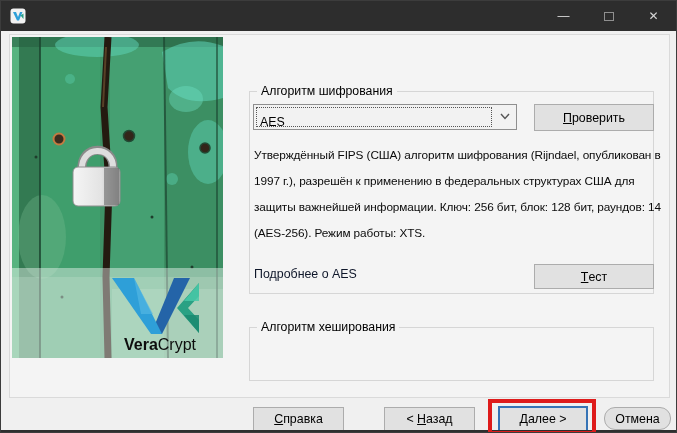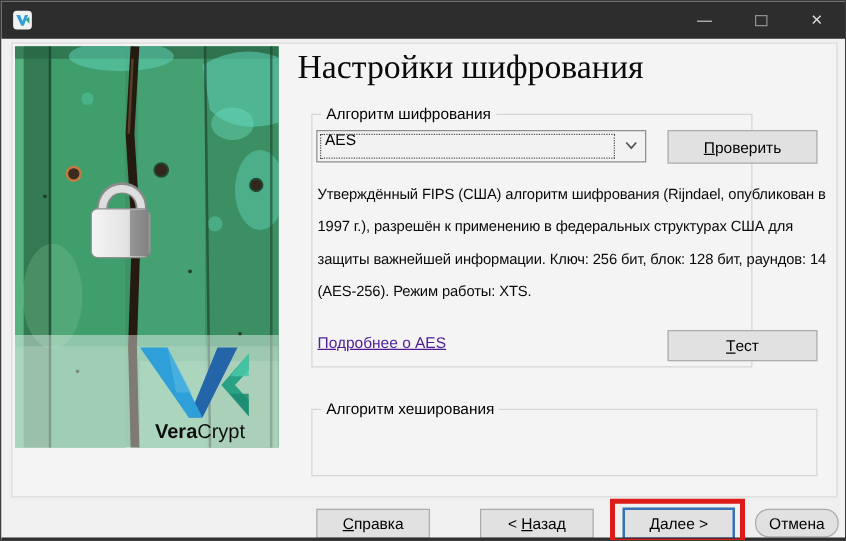--- a/index.html
+++ b/index.html
@@ -28,44 +28,44 @@
   .photo { position:absolute; left:11px; top:36px; width:211px; height:321px; }
   .heading {
     position:absolute; left:237px; top:37px;
     font-family:"Liberation Serif", serif; font-size:27px; color:#0a0a0a; white-space:nowrap;
   }
   .groupbox { position:absolute; border:1px solid #d6d6d6; }
   .groupbox .gb-label {
     position:absolute; top:-8px; left:7px; background:#f4f4f4; padding:0 4px;
     font-size:12.3px; white-space:nowrap;
   }
-  #group-encryption { left:248px; top:90px;  width:353px; height:203px; }
+  #group-encryption { left:248px; top:90px;  width:405px; height:203px; }
   #group-hash       { left:248px; top:326px; width:405px; height:54px;  }
   
   .combo {
     position:absolute; background:#f2f2f2; border:1px solid #8f8f8f;
-    display:flex; align-items:flex-start; font-size:12.4px; padding-left:6px;
+    display:flex; align-items:flex-end; font-size:12.4px; padding-left:6px;
   }
   #combo-encryption { left:252px; top:103px; width:264px; height:26px; }
   #combo-hash       { left:252px; top:340px; width:218px; height:26px; }
   .combo .chev { position:absolute; right:6px; top:8px; }
   .focus-rect { position:absolute; left:2px; top:2px; right:24px; bottom:2px;
                 border:1px dotted #555; pointer-events:none; }
   .btn {
     position:absolute; background:#e1e1e1; border:1px solid #acacac;
     display:flex; align-items:center; justify-content:center;
     font-size:12.4px; white-space:pre; cursor:default;
   }
   #btn-benchmark { left:533px; top:103px; width:120px; height:27px; }
   #btn-test      { left:533px; top:263px; width:120px; height:25px; }
   .u { text-decoration:underline; }
   .desc { position:absolute; left:253px; top:136px; font-size:11.8px; line-height:16px;
           letter-spacing:-0.1px; color:#0a0a0a; }
   .desc div { white-space:nowrap;margin-top:10px; }
-  .link { position:absolute; font-size:12.4px; color:#4c1d95; text-decoration:underline;
+  .link { position:absolute; font-size:12.4px; color:#0f172a; 
           white-space:nowrap; cursor:pointer; }
   #link-aes  { left:253px; top:266px; }
   #link-hash { left:512px; top:347px; }
   
   .footer-btn { height:24px; }
   #btn-help   { left:252px; top:406px; width:91px; }
   #btn-back   { left:383px; top:406px; width:91px; }
   #btn-next   { left:497px; top:405px; width:90px; height:26px;
                 border:2px solid var(--default_border,#3673b5); }
   #btn-cancel { left:603px; top:406px; width:67px; height:23px;border-radius:11px; }
@@ -144,21 +144,20 @@
     <rect x="0" y="231" width="211" height="90" fill="#ffffff" opacity="0.42"></rect>
     <polygon points="162,241 178,241 150,297 139,297" fill="var(--logo_blue_dark,#2464a8)"></polygon>
     <polygon points="100,241 122,241 150,297 139,297" fill="var(--logo_blue,#2e9fd8)"></polygon>
     <polygon points="122,241 141,277 129,277" fill="#55b8e4" opacity="0.65"></polygon>
     <path d="M187,246 L165,271 L187,296 L187,283 L176,271 L187,259 Z" fill="var(--logo_teal,#2aa184)"></path>
     <polygon points="172,264 187,246 187,264" fill="#49c9a8" opacity="0.85"></polygon>
     <polygon points="172,278 187,296 187,278" fill="#1b8a70" opacity="0.85"></polygon>
     <text x="112" y="313" font-family="Liberation Sans, sans-serif" font-size="16" font-weight="bold" fill="#0d0d0d"><tspan>Vera</tspan><tspan font-weight="normal">Crypt</tspan></text>
   </svg>
 
-  <div class="heading">Настройки шифрования</div>
 
   <div class="groupbox" id="group-encryption">
     <span class="gb-label">Алгоритм шифрования</span>
   </div>
 
   <div class="combo" id="combo-encryption">
     <span>AES</span>
     <span class="focus-rect"></span>
     <svg class="chev" width="10" height="7" viewBox="0 0 10 7">
       <polyline points="1,1 5,5.5 9,1" fill="none" stroke="#555" stroke-width="1.4"></polyline>

